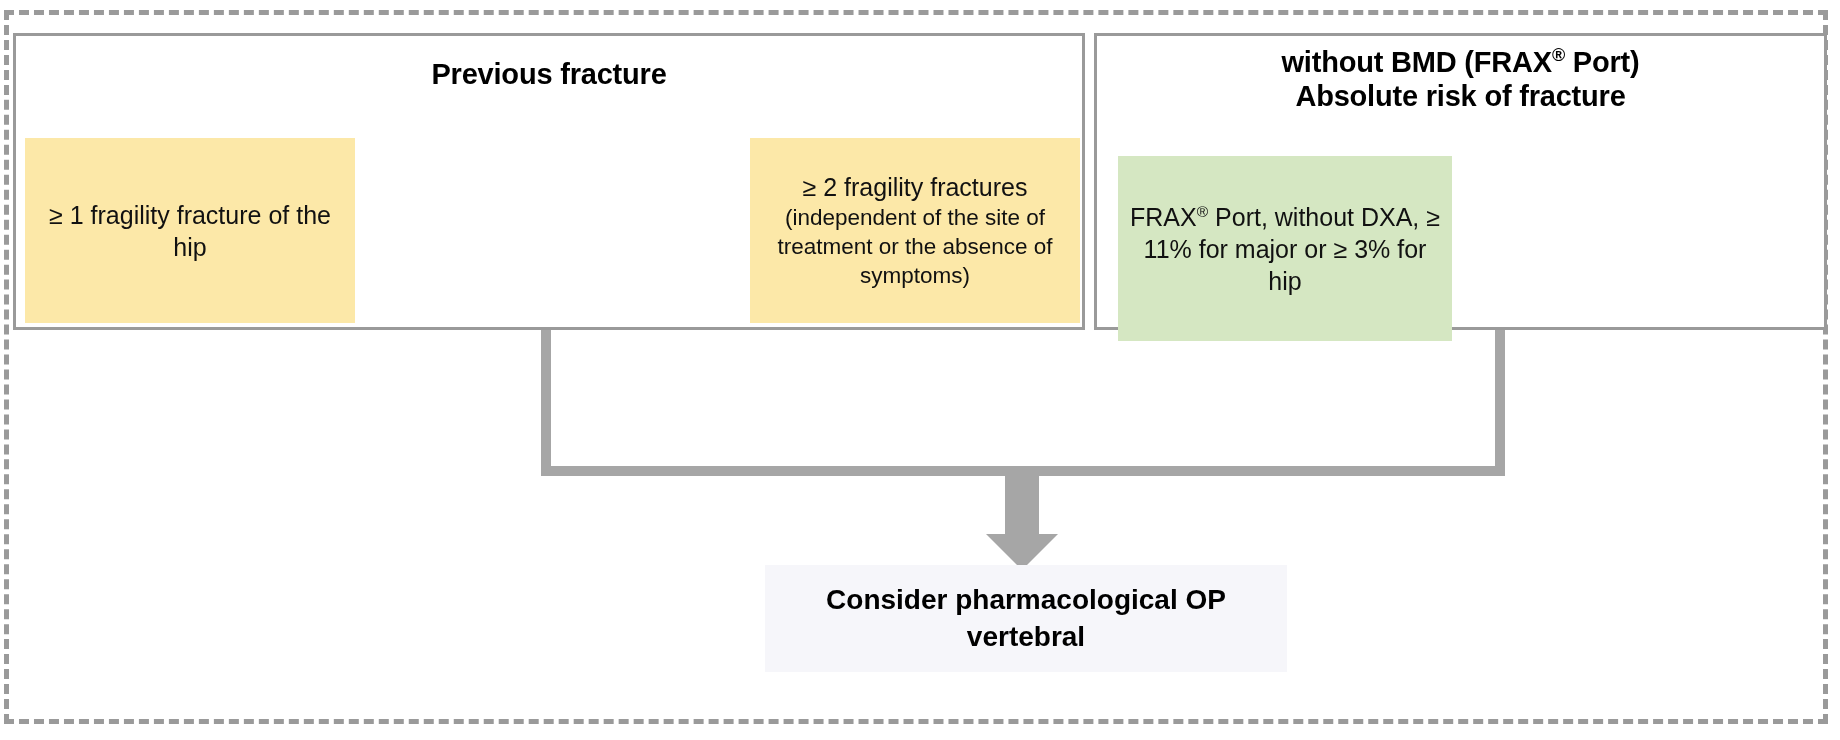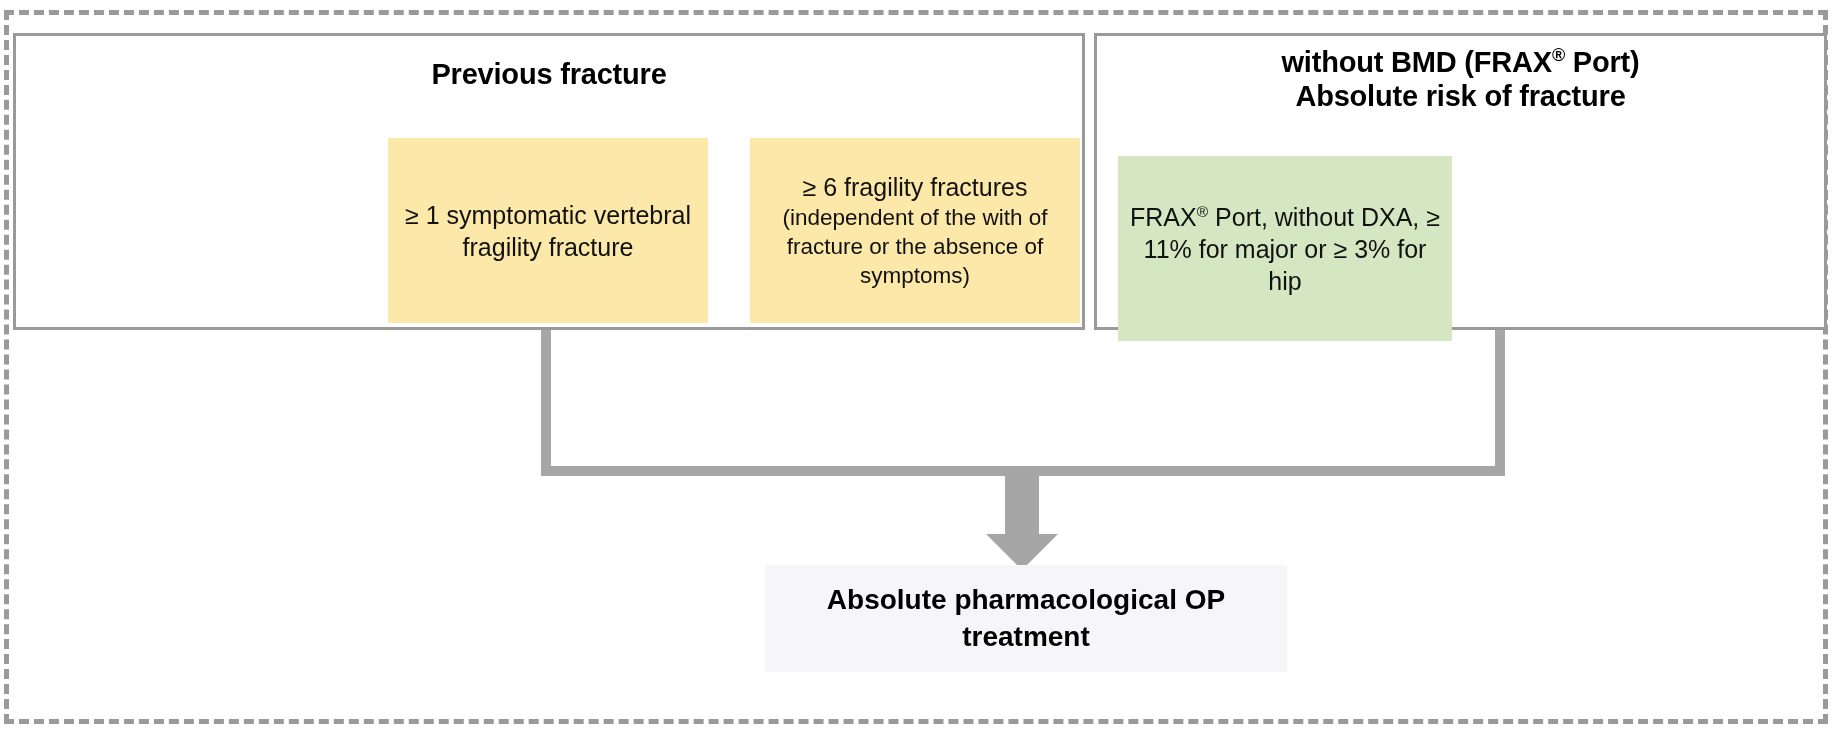--- a/index.html
+++ b/index.html
@@ -125,31 +125,31 @@
 <body>
 
 <div class="canvas">
 
   <div class="outer-frame"></div>
 
   <div class="panel panel-left">
     <div class="panel-title">Previous fracture</div>
   </div>
 
-
-  <div class="crit-box crit-yellow box-y2">
+  <div class="crit-box crit-yellow box-y1">
     <span class="inner">
-      <span class="strong-line">≥ 1 symptomatic vertebral fragility fracture</span>
+      <span class="strong-line">≥ 1 fragility fracture of the hip</span>
     </span>
   </div>
 
+
   <div class="crit-box crit-yellow box-y3">
     <span class="inner">
-      <span class="strong-line">≥ 6 fragility fractures</span>
-      <span class="sub">(independent of the with of fracture or the absence of symptoms)</span>
+      <span class="strong-line">≥ 2 fragility fractures</span>
+      <span class="sub">(independent of the site of treatment or the absence of symptoms)</span>
     </span>
   </div>
 
   <div class="panel panel-right">
     <div class="panel-title">
       <div>without BMD (FRAX<span class="sup">®</span> Port)</div>
       <div>Absolute risk of fracture</div>
     </div>
   </div>
 
@@ -165,16 +165,16 @@
     <rect x="541" y="330" width="10" height="142" fill="#a6a6a6"></rect>
 
     <rect x="1495" y="330" width="10" height="142" fill="#a6a6a6"></rect>
 
     <rect x="541" y="466" width="964" height="10" fill="#a6a6a6"></rect>
 
     <polygon points="1005,472 1039,472 1039,534 1058,534 1022,570 986,534 1005,534" fill="#a6a6a6"></polygon>
   </svg>
 
   <div class="outcome-box">
-    <span>Absolute pharmacological OP treatment</span>
+    <span>Consider pharmacological OP vertebral</span>
   </div>
 
 </div>
 
 </body></html>

